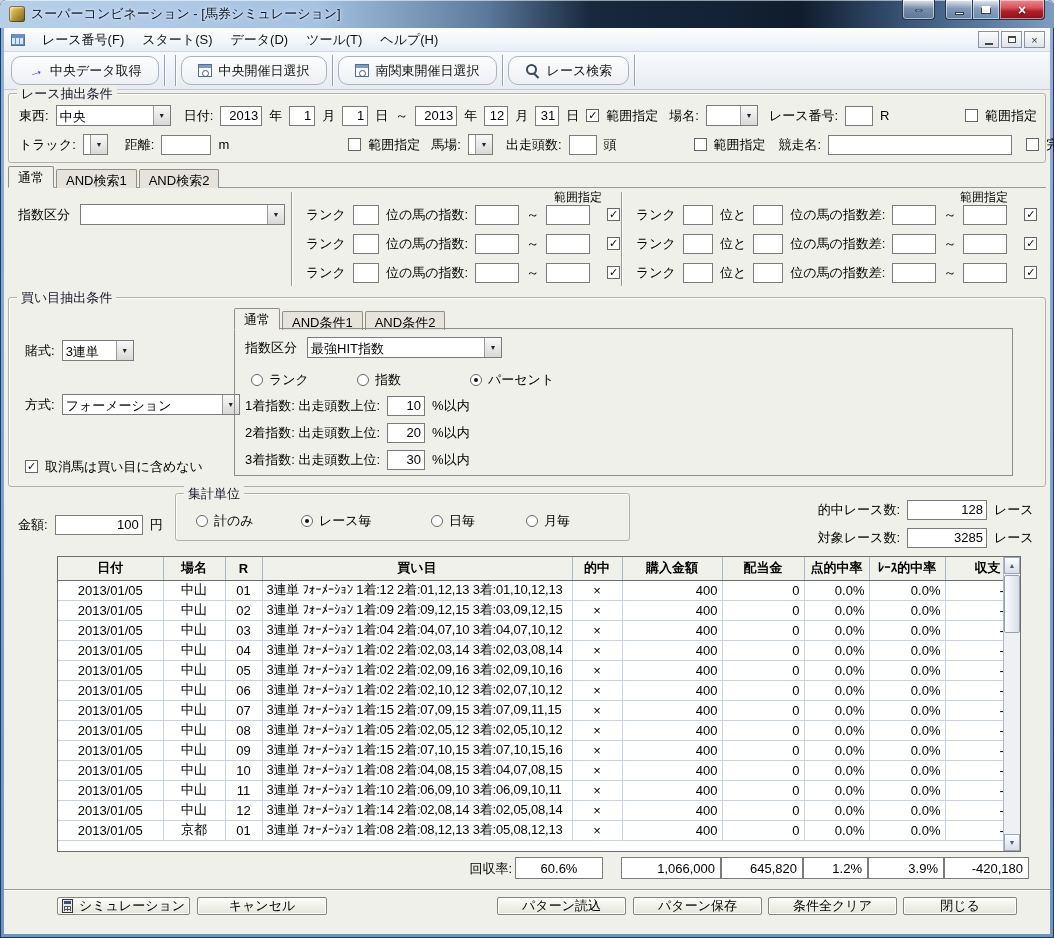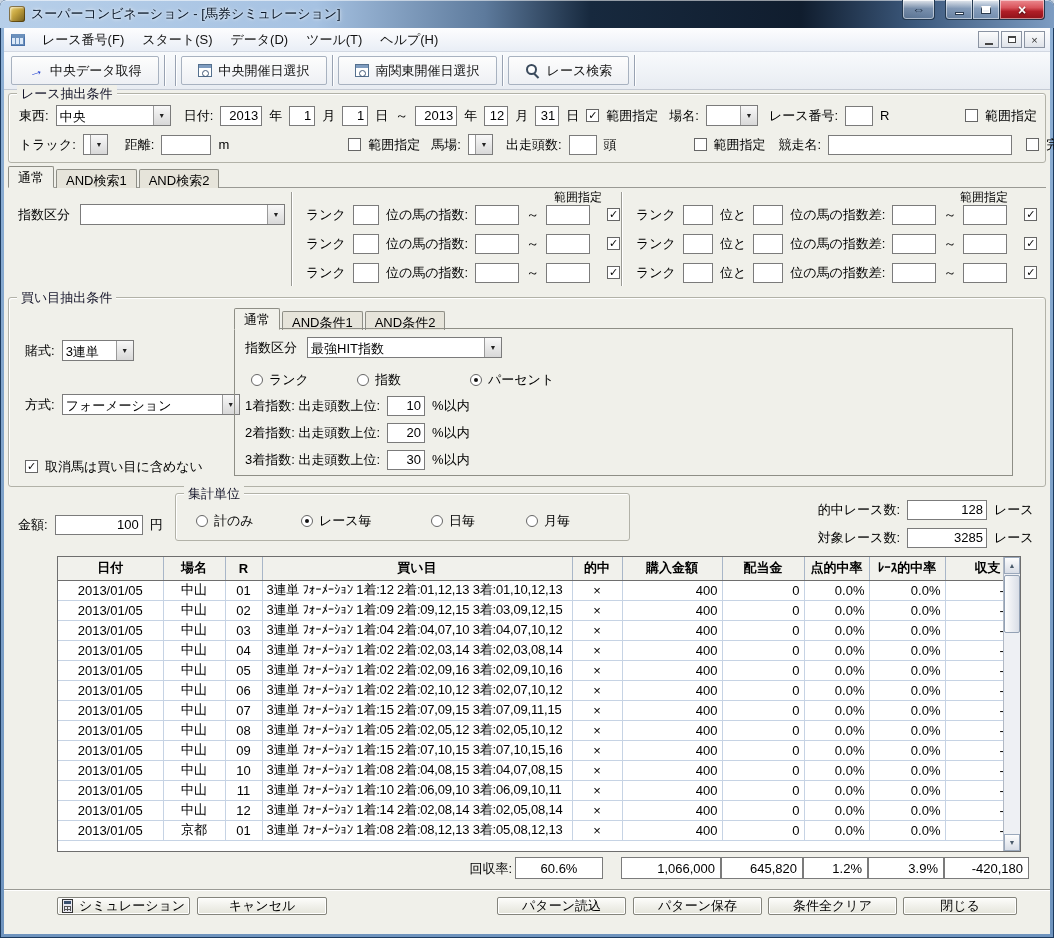--- a/index.html
+++ b/index.html
@@ -35,21 +35,21 @@
   .menu-item{font-size:13px;color:#111;padding:3px 9px;white-space:nowrap;}
   .mdi-btns{position:absolute;right:5px;top:3px;display:flex;}
   .mdib{width:21px;height:17px;border:1px solid #8a93a2;background:linear-gradient(#fcfcfc,#dfe3ea);margin-left:2px;
     display:flex;align-items:center;justify-content:center;font-size:11px;color:#333;}
   .glyph-mdi-min{width:8px;height:2px;background:#444;margin-top:8px;}
   .glyph-mdi-restore{width:8px;height:7px;border:1px solid #444;border-top:2px solid #444;background:#fff;}
   
   .toolbar{position:absolute;left:0;top:24px;width:100%;height:38px;background:linear-gradient(#f8fafc,#e8ecf2);
     border-bottom:1px solid #c4cad4;display:flex;align-items:center;padding-left:7px;}
   .tbtn{height:29px;display:flex;align-items:center;gap:7px;padding:8px 16px;font-size:13px;color:#111;
-    background:linear-gradient(#fdfdfd,#eef0f4);border:1px solid #a8b2c0;border-radius:2px;}
+    background:linear-gradient(#fdfdfd,#eef0f4);border:1px solid #a8b2c0;border-radius:10px;}
   .tsep{width:1px;height:31px;background:#98a2b2;margin:0 5px;box-shadow:1px 0 0 #fff;}
   .i-arrow{color:#1f3fd0;font-weight:bold;font-size:15px;line-height:1;transform:rotate(-18deg);}
   .i-arrow::before{content:"\2192";}
   .i-cal{width:14px;height:13px;border:1px solid #55708e;background:#fff;position:relative;}
   .i-cal::before{content:"";position:absolute;left:0;right:0;top:0;height:3px;background:#7e9cc0;}
   .i-cal::after{content:"";position:absolute;left:3px;top:5px;width:5px;height:5px;border:1px solid #445a77;border-radius:50%;}
   .i-search{width:15px;height:15px;position:relative;}
   .i-search::before{content:"";position:absolute;left:1px;top:1px;width:7px;height:7px;border:2px solid #3a4a5c;border-radius:50%;background:rgba(255,255,255,.7);}
   .i-search::after{content:"";position:absolute;left:10px;top:10px;width:6px;height:2px;background:#3a4a5c;transform:rotate(45deg);transform-origin:0 0;}
   .i-table{width:14px;height:12px;border:1px solid #4a72aa;background:#eaf1fa;border-top:4px solid #6b90bc;

